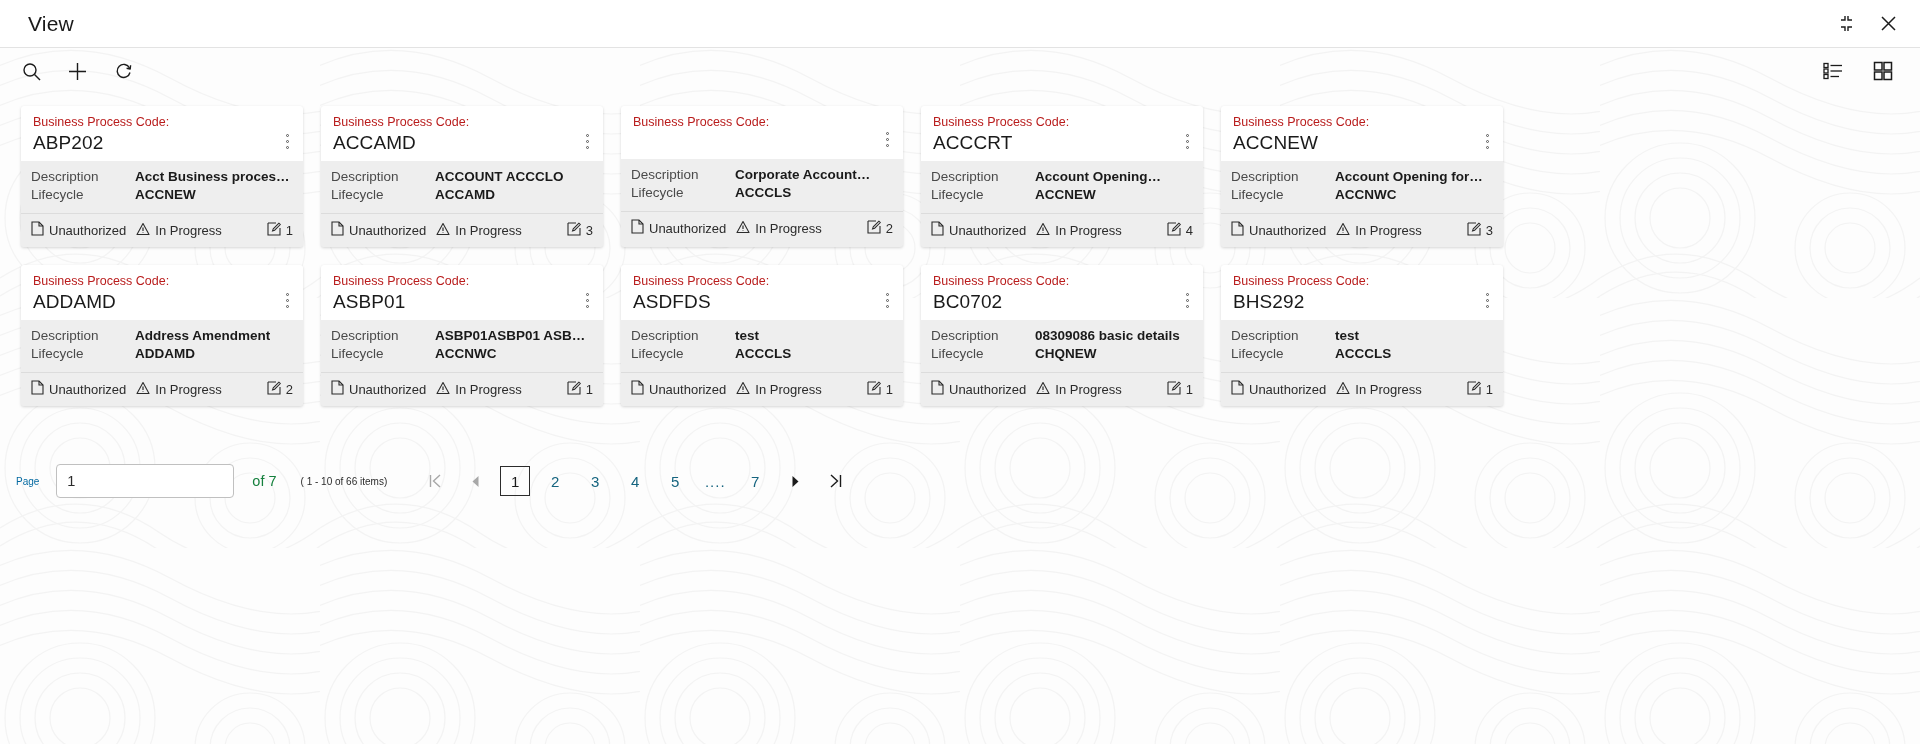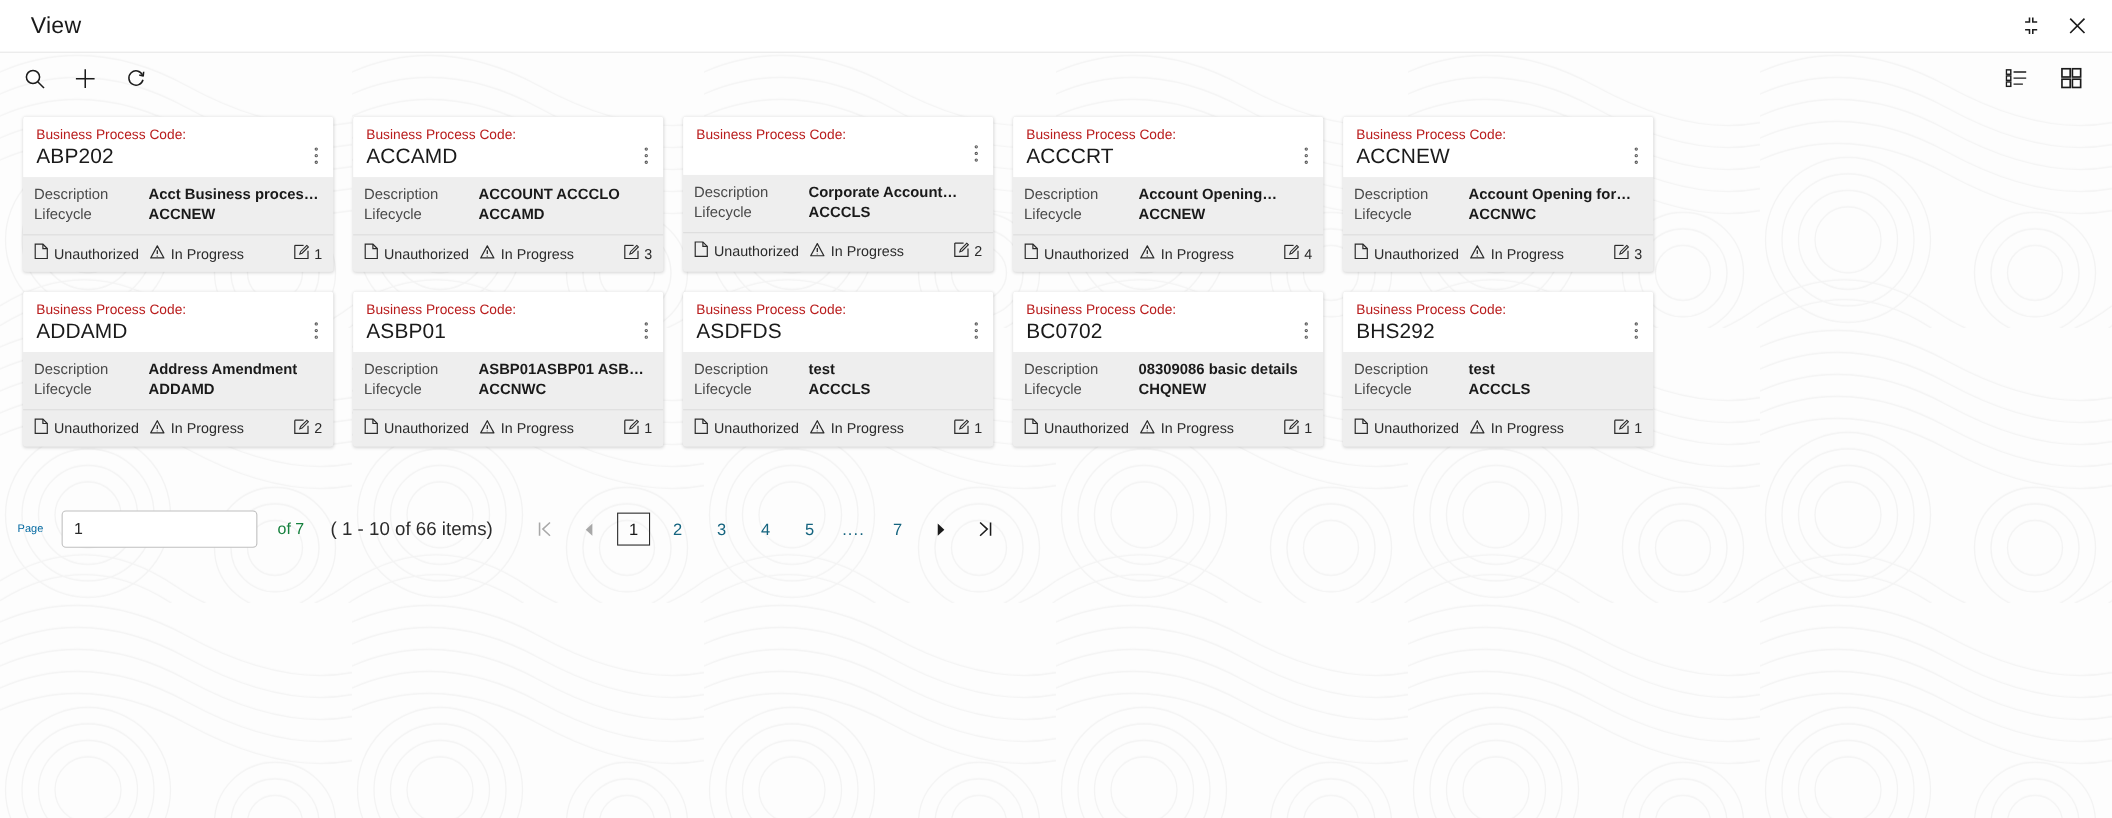--- a/index.html
+++ b/index.html
@@ -197,21 +197,21 @@
     color: #2b2b2b;
     padding: 0 10px;
     outline: none;
   }
   .pager-of {
     font-size: 14.5px;
     color: #15803d;
     margin-left: 18px;
   }
   .pager-range {
-    font-size: 17px;
+    font-size: 10px;
     color: #2b2b2b;
     margin-left: 24px;
   }
   .pager-nav {
     display: flex;
     align-items: center;
     margin-left: 28px;
     gap: 0;
   }
   .pg {

